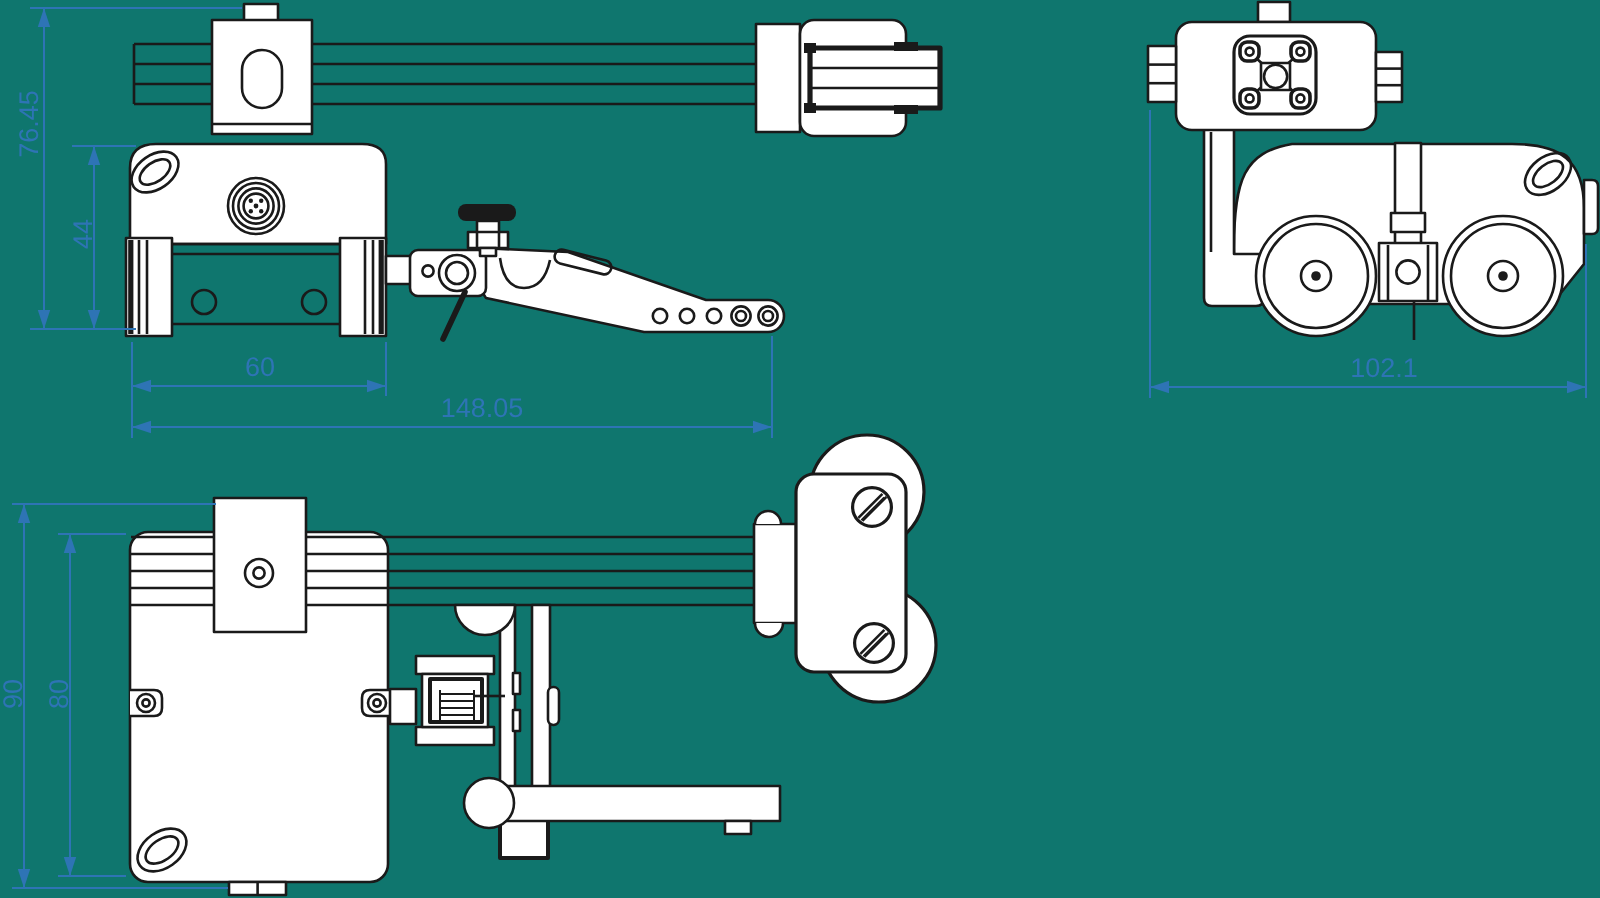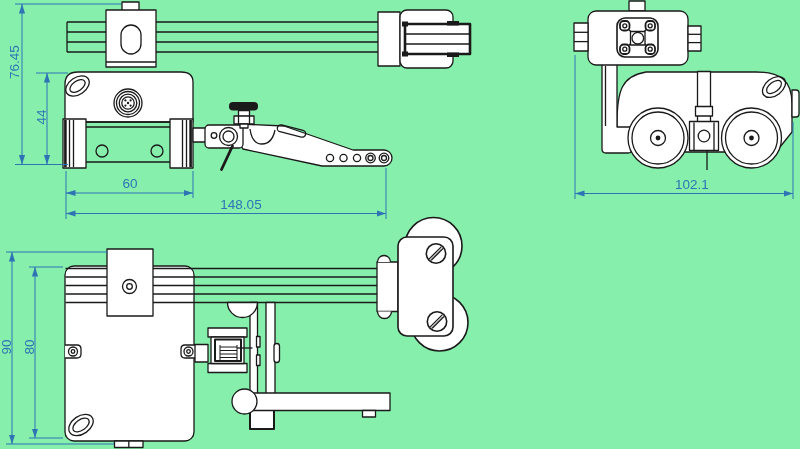--- a/index.html
+++ b/index.html
@@ -1,16 +1,16 @@
 <!DOCTYPE html>
 <html><head>
 <meta charset="utf-8">
 <style>
   html,body{margin:0;padding:0;background:#ffffff;}
-  .canvas{position:relative;width:800px;height:449px;background:#86efac;overflow:hidden;
+  .canvas{position:relative;width:800px;height:449px;background:#0f766e;overflow:hidden;
           font-family:"Liberation Sans", sans-serif;}
   svg{display:block;}
   text{font-family:"Liberation Sans", sans-serif;font-size:13.5px;}
 </style>
 </head>
 <body>
 
 <div class="canvas">
 <svg width="800" height="449" viewBox="0 0 800 449">
   <defs>

